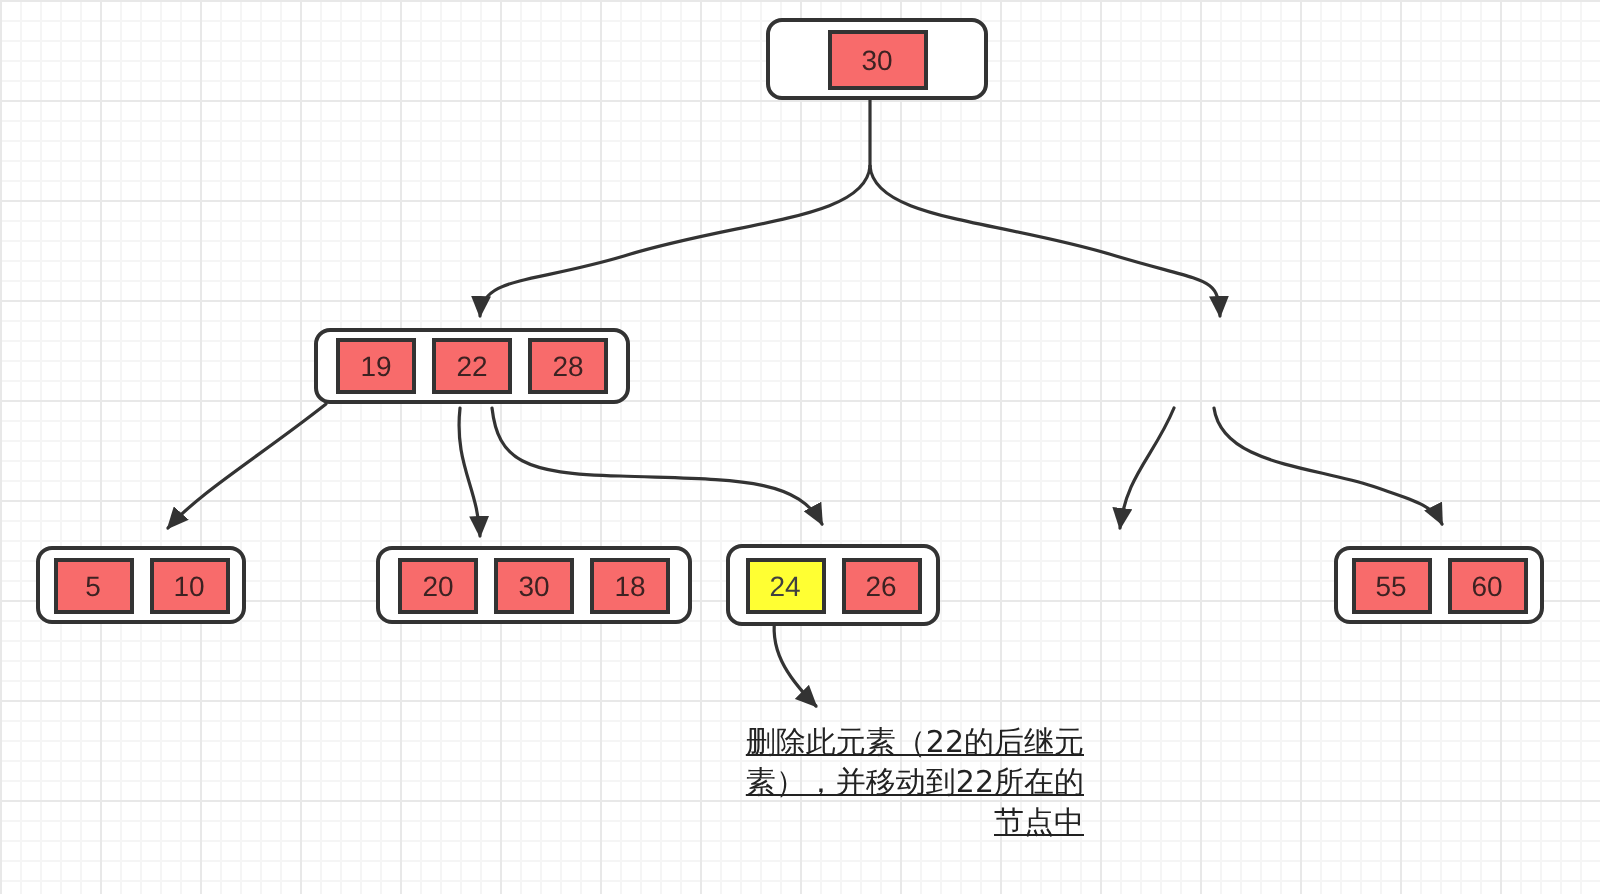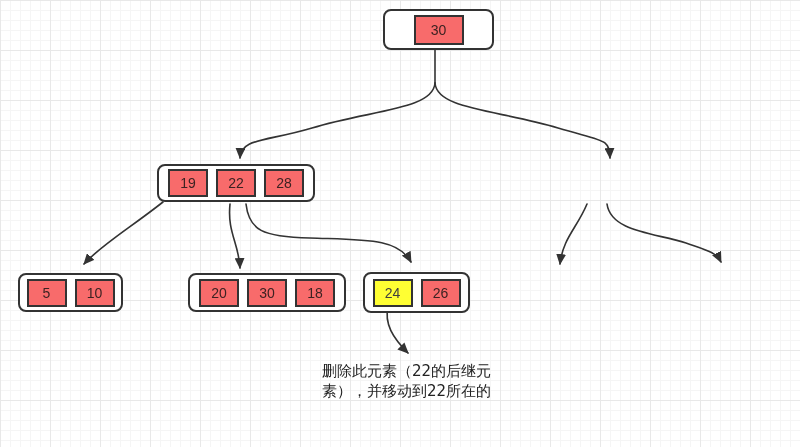--- a/index.html
+++ b/index.html
@@ -30,23 +30,24 @@
     display:flex;align-items:center;justify-content:center;
     border:2px solid var(--stroke,#333);
     background:var(--cell-fill,#f86b6b);
     color:var(--key-text,#3d2222);
     font-size:14px;line-height:1;
   }
   .cell-lg{width:50px;height:30px;}
   .cell-highlight{background:var(--cell-highlight,#ffff33);color:#404040;}
   .annotation{
     position:absolute;left:322px;top:361px;width:220px;
-    text-align:left;color:var(--annotation-text,#222);
+    text-align:right;color:var(--annotation-text,#222);
     font-size:15px;line-height:20px;
     font-family:"DejaVu Sans","Liberation Sans",sans-serif;
+    text-decoration:underline;
   }
 </style>
 </head>
 <body>
 
 <div class="canvas">
 
   <svg class="edges" viewBox="0 0 800 447">
     <defs>
       <marker id="arrowhead" markerUnits="userSpaceOnUse" markerWidth="12" markerHeight="10" refX="10" refY="5" orient="auto">
@@ -85,19 +86,24 @@
     <span class="cell">30</span>
     <span class="cell">18</span>
   </div>
 
   <div class="node" style="left:363px;top:272px;width:107px;height:41px">
     <span class="cell cell-highlight">24</span>
     <span class="cell">26</span>
   </div>
 
 
+  <div class="node" style="left:667px;top:273px;width:105px;height:39px">
+    <span class="cell">55</span>
+    <span class="cell">60</span>
+  </div>
 
   <div class="annotation">
     <div>删除此元素（22的后继元</div>
     <div>素），并移动到22所在的</div>
+    <div>节点中</div>
   </div>
 
 </div>
 
 </body></html>

